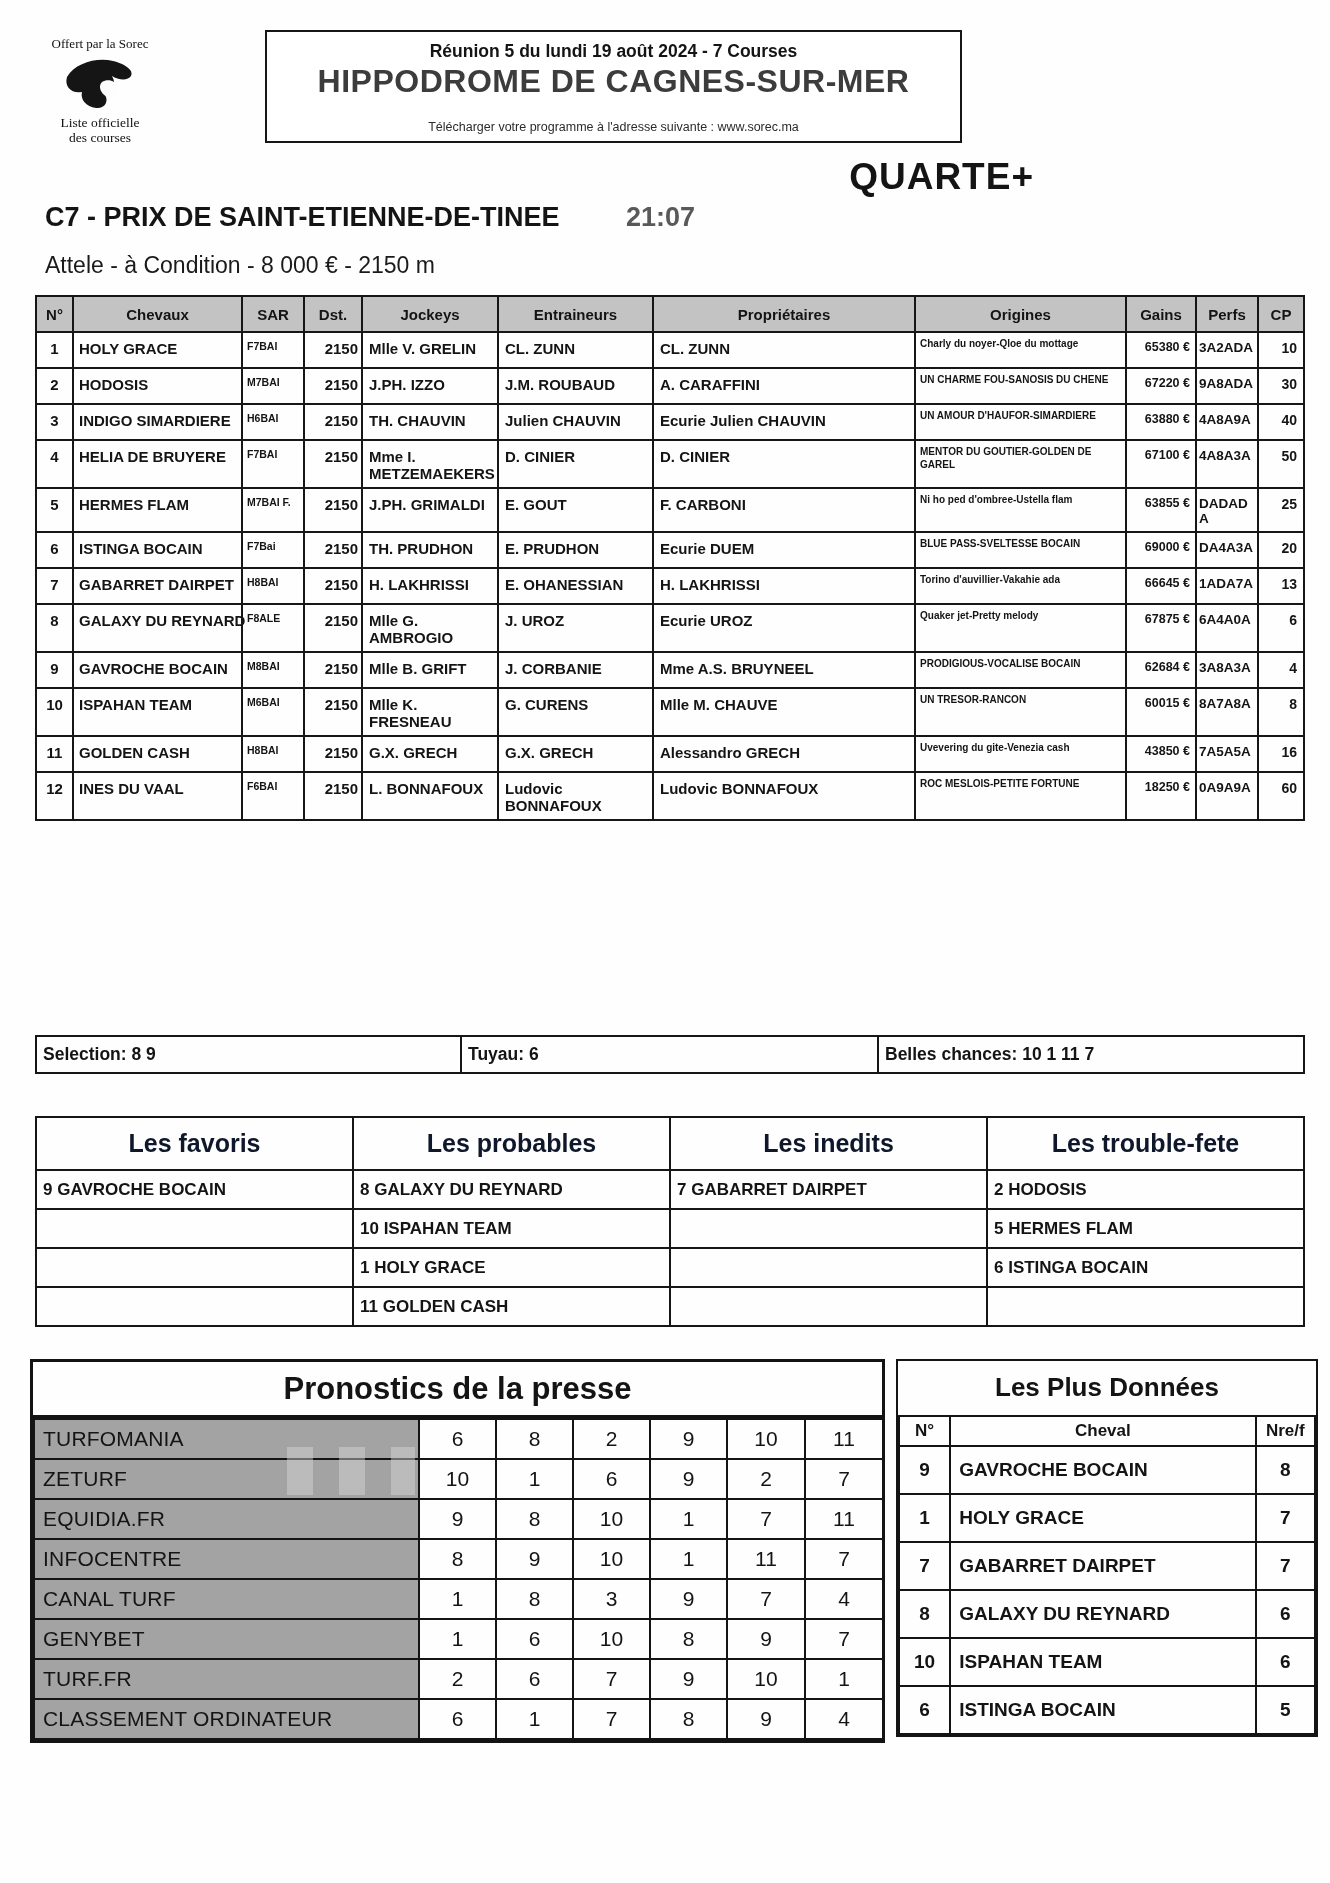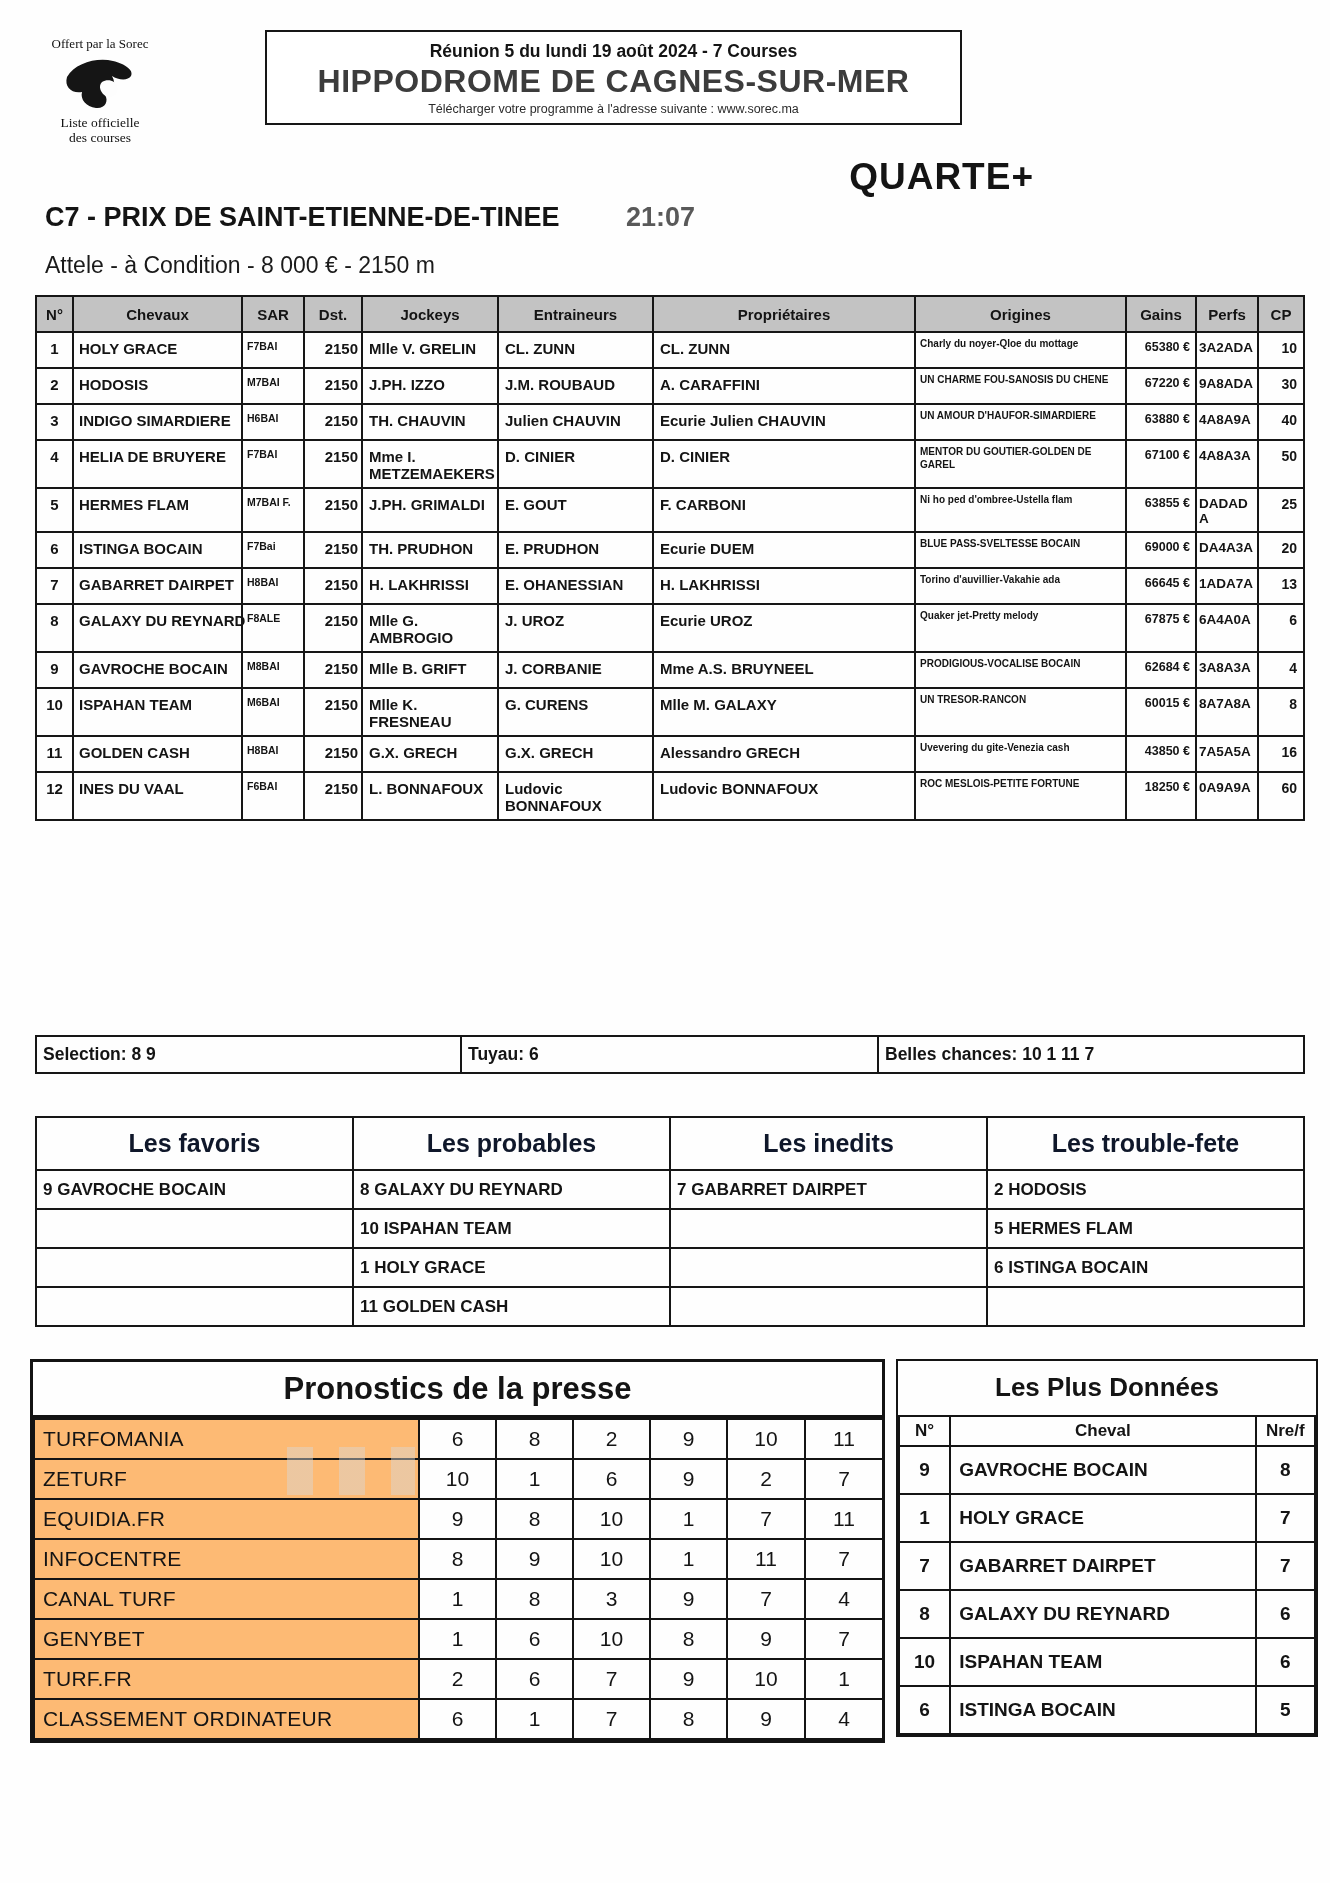--- a/index.html
+++ b/index.html
@@ -12,21 +12,21 @@
   .logo { position:absolute; left:44px; top:36px; width:112px; text-align:center;
           font-family:"Liberation Serif", serif; font-weight:normal; color:#101010; }
   .logo .l1 { font-size:13px; white-space:nowrap; }
   .logo svg { display:block; margin:3px auto 2px; }
   .logo .l2, .logo .l3 { font-size:13.5px; line-height:1.12; }
 
   .banner { position:absolute; left:265px; top:30px; width:697px; border:2px solid #161616;
             text-align:center; padding:9px 6px 7px; background:#fff; }
   .banner .reunion { font-size:17.5px; font-weight:bold; }
   .banner .hippo   { font-size:32px; font-weight:bold; color:#3c3c3c; letter-spacing:.5px; margin-top:1px; }
-  .banner .dl      { font-size:12.5px; color:#2b2b2b; margin-top:2px; }
+  .banner .dl      { font-size:12.5px; color:#2b2b2b; margin-top:20px; }
 
   .betrow  { text-align:right; padding-right:296px; height:46px; margin-top:-10px; }
   .quarte  { font-size:37px; font-weight:bold; letter-spacing:1px; }
   .racerow { margin-left:45px; height:42px; }
   .racetitle { font-size:27px; font-weight:bold; }
   .racetime  { font-size:27px; font-weight:bold; color:#595959; margin-left:62px; }
   .conds   { margin:8px 0 0 45px; font-size:23px; color:#1a1a1a; }
 
   
   table { border-collapse:collapse; }
@@ -56,21 +56,21 @@
   .picks th, .picks td { border:2px solid #161616; }
   .picks th { font-size:25px; font-weight:bold; color:#0f172a; height:53px; padding:4px; }
   .picks td { font-size:17px; font-weight:bold; height:39px; padding-left:6px; vertical-align:middle; }
 
   
   .bottom { display:flex; gap:11px; margin:32px 12px 0 30px; align-items:flex-start; }
   .press-panel { width:855px; border:3px solid #131313; }
   .press-title { font-size:31px; font-weight:bold; text-align:center; padding:9px 0 8px; border-bottom:3px solid #131313; }
   .press { width:100%; table-layout:fixed; }
   .press td { border:2px solid #141414; height:40px; font-size:21px; vertical-align:middle; }
-  .press .p-name { background:#fdba74; padding-left:8px; letter-spacing:.2px; }
+  .press .p-name { background:#a3a3a3; padding-left:8px; letter-spacing:.2px; }
   .press .p-pick { text-align:center; }
 
   .given-panel { width:451px; border:2.5px solid #141414; }
   .given-title { font-size:26px; font-weight:bold; text-align:center; padding:11px 0 12px; }
   .given { width:100%; table-layout:fixed; }
   .given th, .given td { border:2px solid #141414; }
   .given th { font-size:17px; font-weight:bold; height:30px; padding:2px; }
   .given td { height:48px; font-size:19px; font-weight:bold; vertical-align:middle; }
   .g-num   { text-align:center; }
   .g-cheval{ padding-left:8px; }
@@ -271,21 +271,21 @@
           <td class="c-cp">4</td>
         </tr>
 
         <tr>
           <td class="c-num">10</td>
           <td class="c-cheval">ISPAHAN TEAM</td>
           <td class="c-sar">M6BAI</td>
           <td class="c-dst">2150</td>
           <td class="c-jockey">Mlle K. FRESNEAU</td>
           <td class="c-ent">G. CURENS</td>
-          <td class="c-prop">Mlle M. GALAXY</td>
+          <td class="c-prop">Mlle M. CHAUVE</td>
           <td class="c-orig">UN TRESOR-RANCON</td>
           <td class="c-gains">60015 €</td>
           <td class="c-perfs">8A7A8A</td>
           <td class="c-cp">8</td>
         </tr>
 
         <tr>
           <td class="c-num">11</td>
           <td class="c-cheval">GOLDEN CASH</td>
           <td class="c-sar">H8BAI</td>

